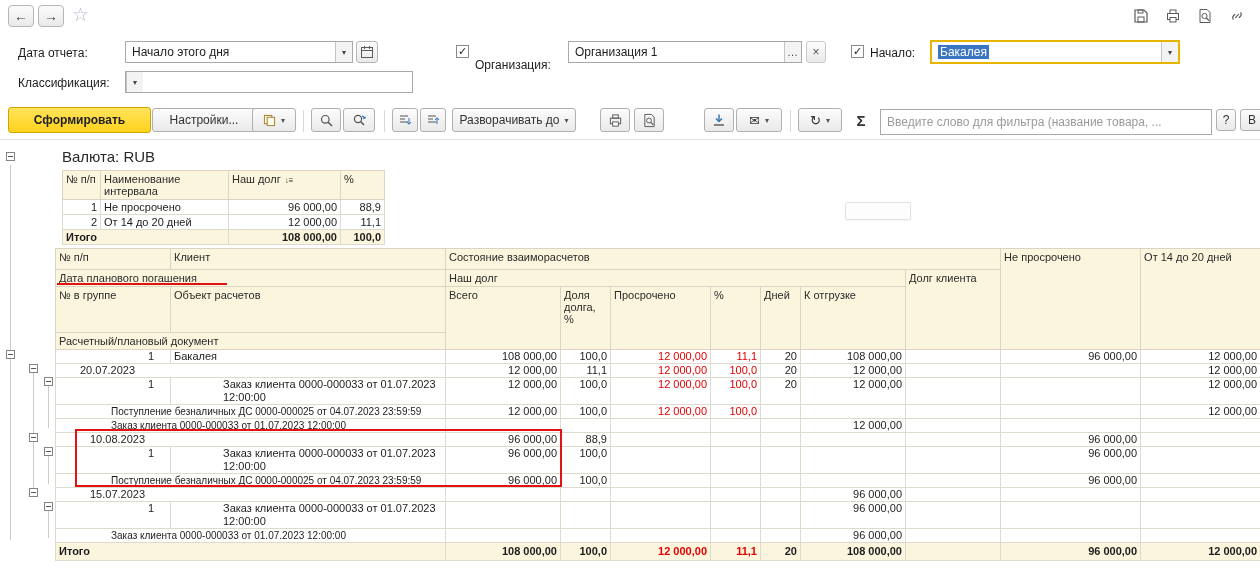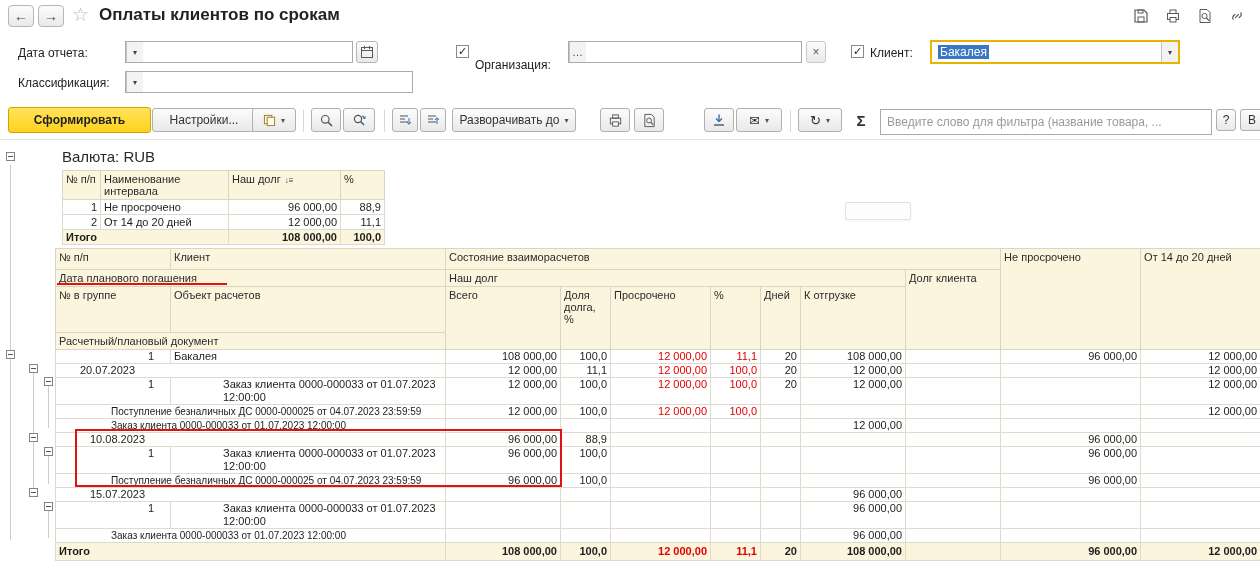--- a/index.html
+++ b/index.html
@@ -84,21 +84,20 @@
 </style>
 </head>
 <body>
 
 <div id="app">
 
   <div class="titlebar">
     <div class="navbtn" style="left:8px"><span>←</span></div>
     <div class="navbtn" style="left:38px"><span>→</span></div>
     <div class="star" style="left:72px">☆</div>
-    <div class="pagetitle" style="left:99px">Оплаты клиентов по срокам</div>
 
     <div class="topicon" style="left:1128px">
       <svg width="16" height="16" viewBox="0 0 16 16">
           <path d="M2 2h9l3 3v9H2z" fill="none" stroke="#5a5a5a" stroke-width="1.2"></path>
           <rect x="5" y="9" width="6" height="5" fill="none" stroke="#5a5a5a"></rect>
           <rect x="5" y="2" width="5" height="3" fill="none" stroke="#5a5a5a"></rect>
         </svg>
     </div>
     <div class="topicon" style="left:1160px">
       <svg width="16" height="16" viewBox="0 0 16 16">
@@ -119,45 +118,47 @@
           <path d="M6.2 9.8l3.6-3.6" stroke="#5a5a5a" stroke-width="1.2"></path>
           <path d="M4.5 11.5a2.6 2.6 0 0 1 0-3.7l1.6-1.6" fill="none" stroke="#5a5a5a" stroke-width="1.2"></path>
           <path d="M11.5 4.5a2.6 2.6 0 0 1 0 3.7L9.9 9.8" fill="none" stroke="#5a5a5a" stroke-width="1.2"></path>
         </svg>
     </div>
   </div>
 
   <div>
     <div class="flabel" style="left:18px; top:46px">Дата отчета:</div>
     <div class="field" style="left:125px; top:41px; width:228px">
+      <span class="txt">Начало этого дня</span>
       <span class="seg">
           <span>▾</span>
         </span>
     </div>
     <div class="smallbtn" style="left:356px; top:41px; width:22px">
       <svg width="14" height="14" viewBox="0 0 14 14">
           <rect x="1.5" y="2.5" width="11" height="10" fill="none" stroke="#5a5a5a"></rect>
           <path d="M1.5 5.5h11" stroke="#5a5a5a"></path>
           <path d="M4.5 1v3M9.5 1v3" stroke="#5a5a5a"></path>
         </svg>
     </div>
 
     <div class="cb" style="left:456px; top:45px"><span>✓</span></div>
     <div class="flabel" style="left:475px; top:58px">Организация:</div>
     <div class="field" style="left:568px; top:41px; width:234px">
+      <span class="txt">Организация 1</span>
       <span class="seg ell">
           <span>…</span>
         </span>
     </div>
     <div class="smallbtn" style="left:806px; top:41px; width:20px; border-color:#c9c9c9">
         <span>×</span>
       </div>
 
     <div class="cb" style="left:851px; top:45px"><span>✓</span></div>
-    <div class="flabel" style="left:870px; top:46px">Клиент:</div>
+    <div class="flabel" style="left:870px; top:46px">Начало:</div>
     <div class="field client-field" style="left:930px; top:40px; width:250px">
       <span class="txt"><span class="sel">Бакалея</span></span>
       <span class="seg">
           <span>▾</span>
         </span>
     </div>
 
     <div class="flabel" style="left:18px; top:76px">Классификация:</div>
     <div class="field" style="left:125px; top:71px; width:288px">
       <span class="seg">

